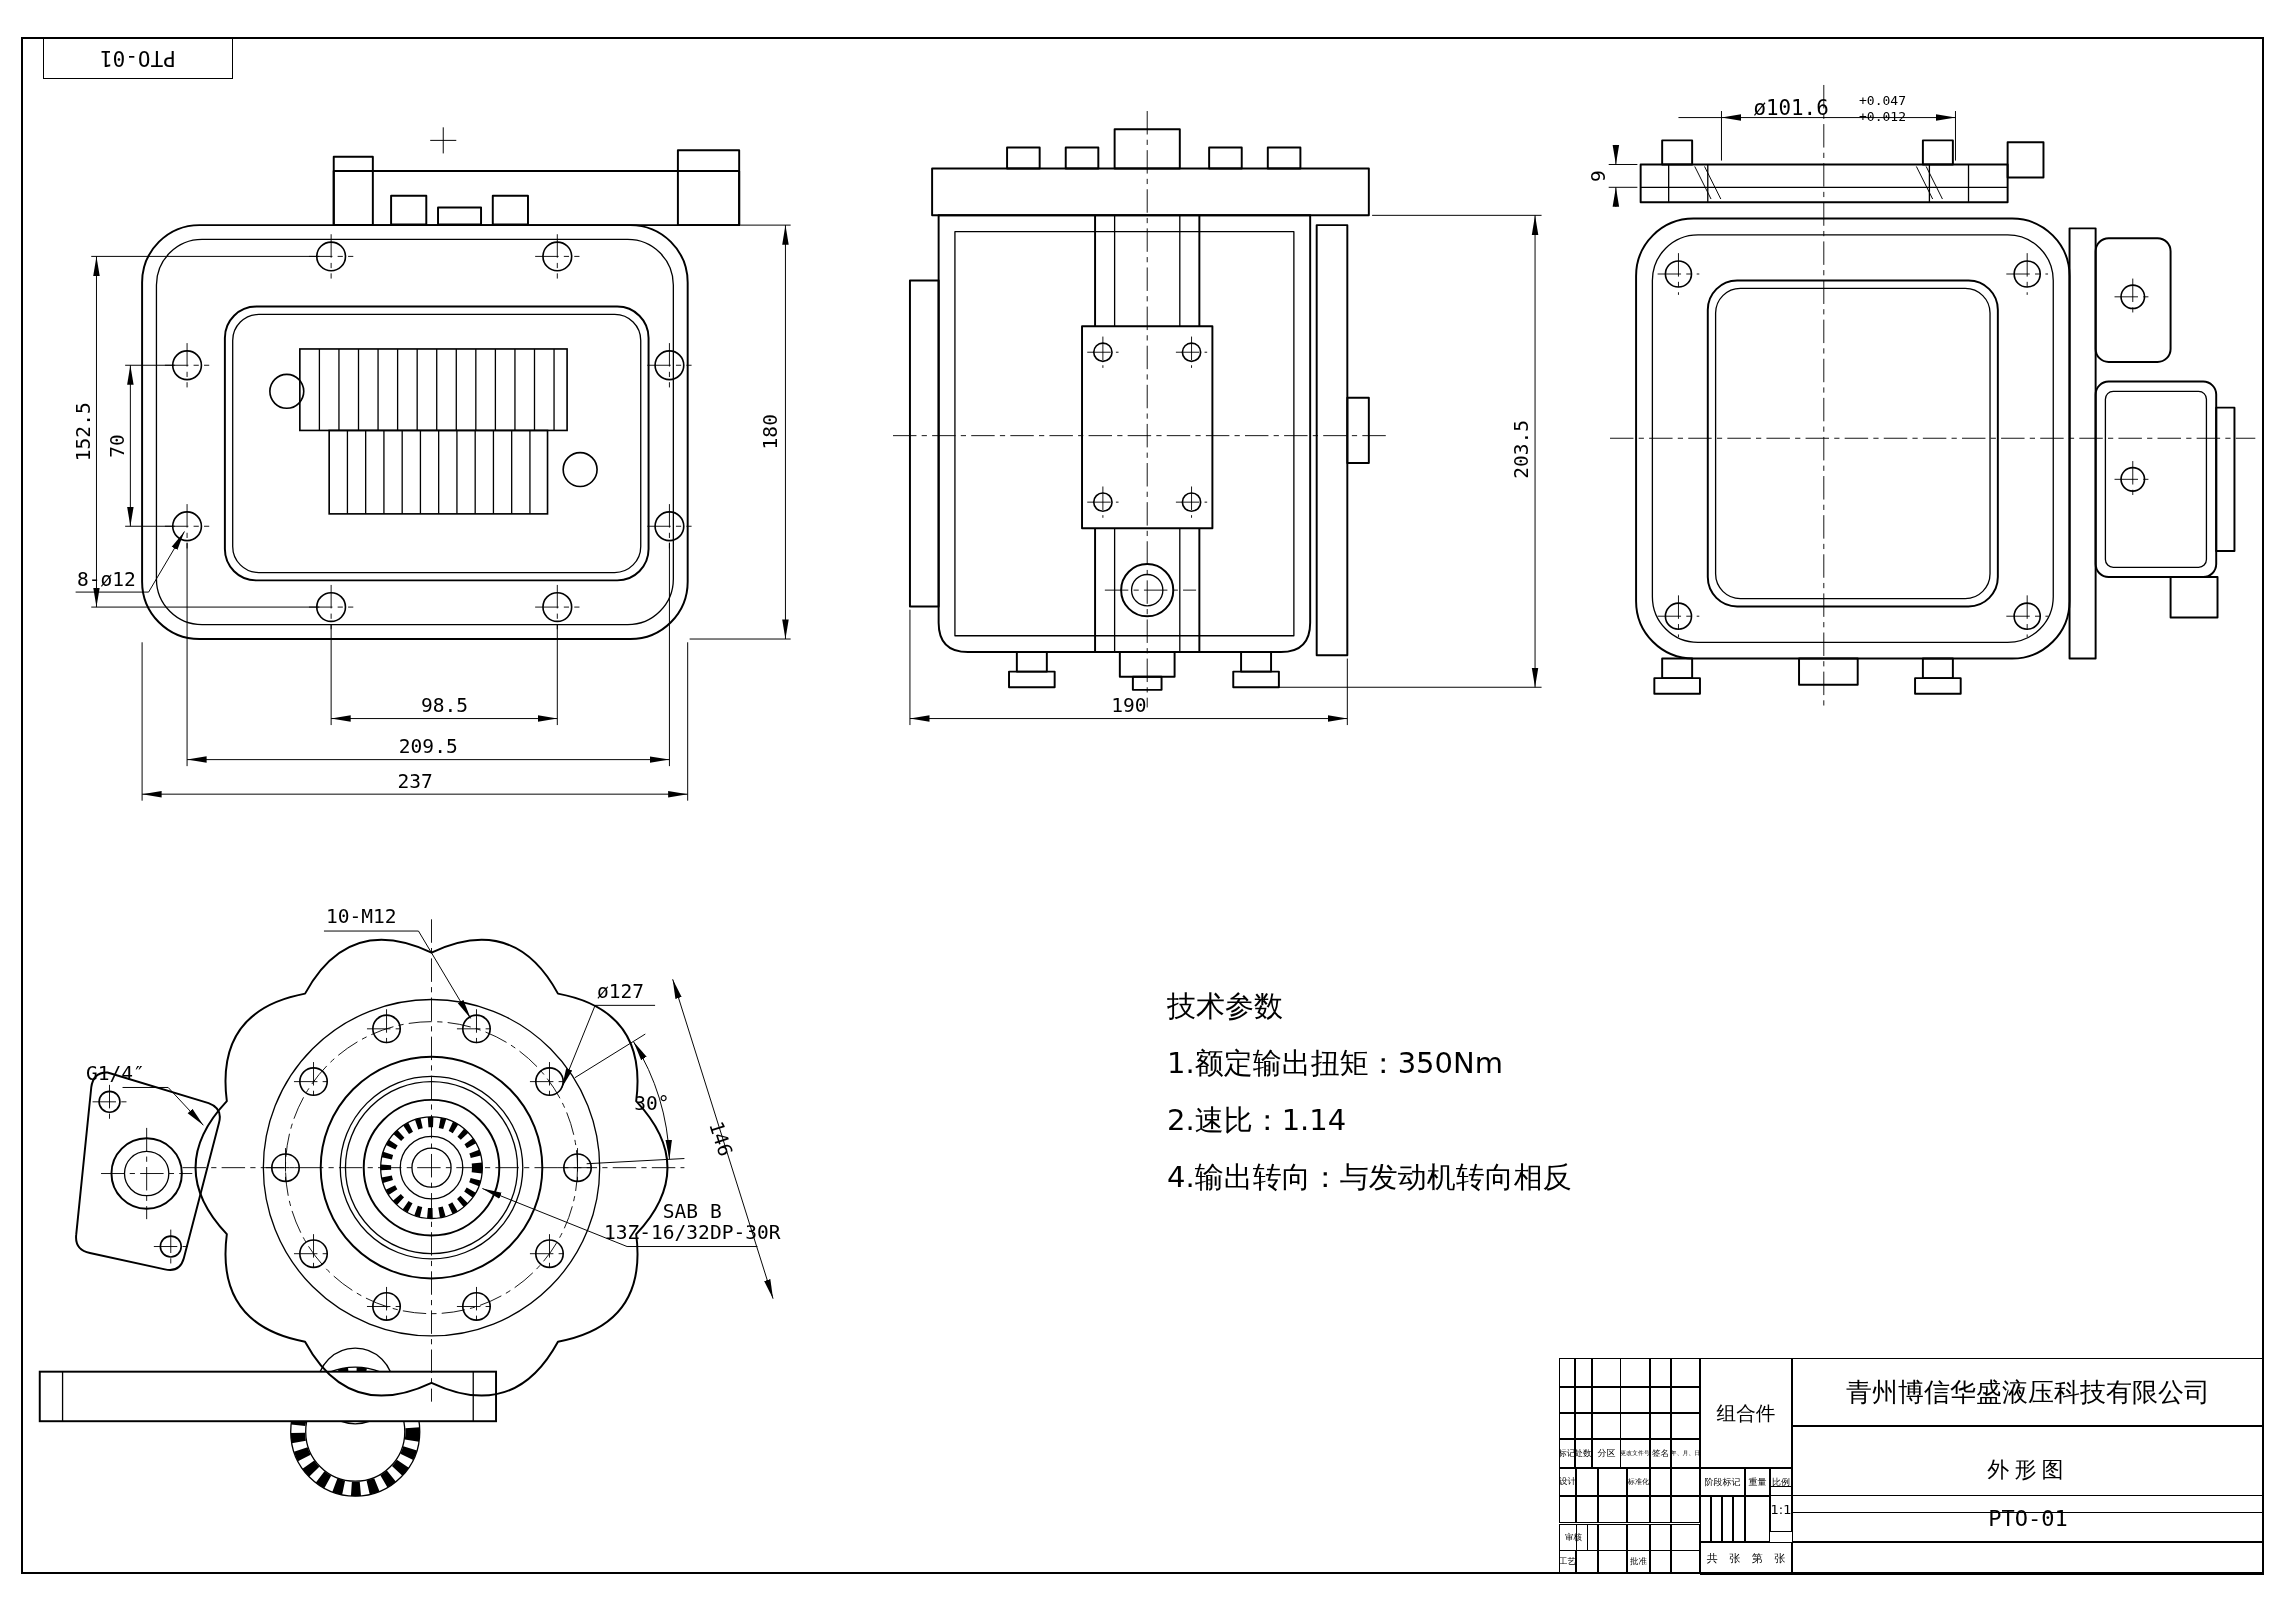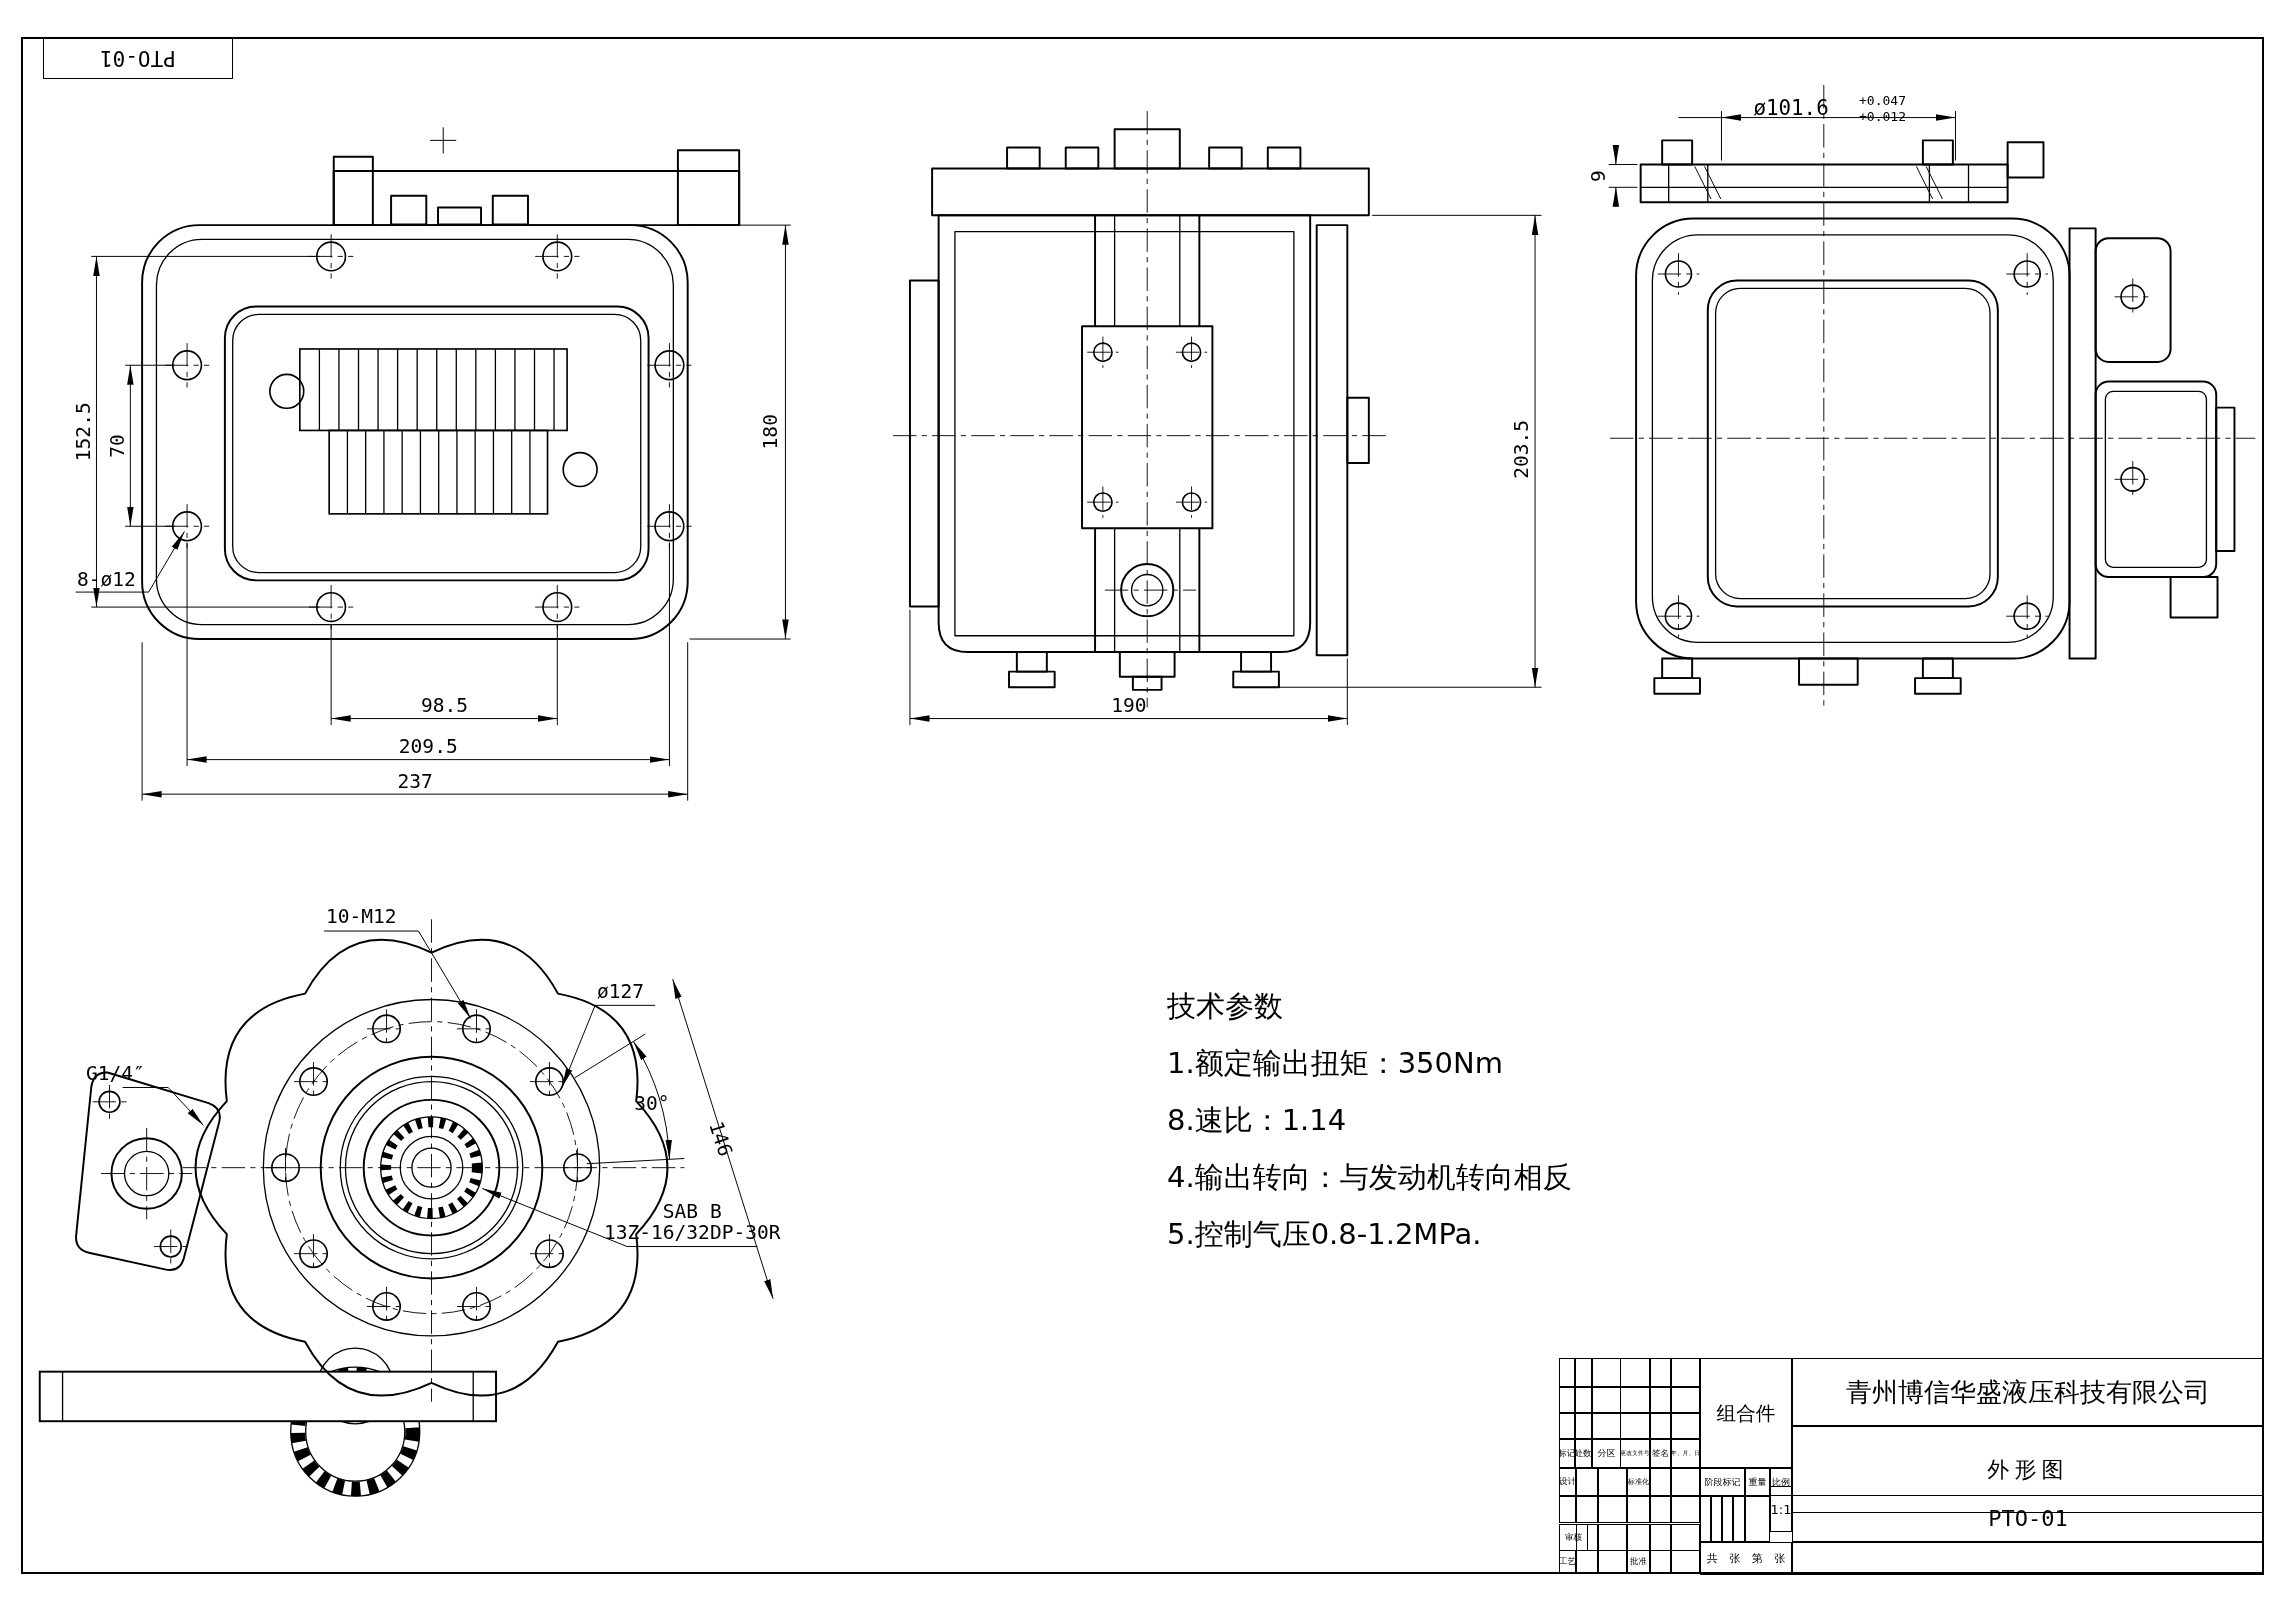--- a/index.html
+++ b/index.html
@@ -241,23 +241,22 @@
       <text class="dt" x="1062" y="1868" text-anchor="middle">SAB B</text>
       <text class="dt" x="1062" y="1900" text-anchor="middle">13Z-16/32DP-30R</text>
       <path class="th" d="M962,1912H1162"></path>
       <line class="th" x1="962" y1="1912" x2="740" y2="1823" marker-end="url(#ar)"></line>
     </g>
   </svg>
 
   <div id="tech">
     <div class="ln">技术参数</div>
     <div class="ln">1.额定输出扭矩：350Nm</div>
-    <div class="ln">8.速比：1.14</div>
+    <div class="ln">2.速比：1.14</div>
     <div class="ln">4.输出转向：与发动机转向相反</div>
-    <div class="ln">5.控制气压0.8-1.2MPa.</div>
   </div>
 
   <div id="tb">
 
     <div class="tc" style="left:0;top:0;width:15.6px;height:29px"></div>
     <div class="tc" style="left:15.6px;top:0;width:17px;height:29px"></div>
     <div class="tc" style="left:33px;top:0;width:29px;height:29px"></div>
     <div class="tc" style="left:61px;top:0;width:30px;height:29px"></div>
     <div class="tc" style="left:91px;top:0;width:21px;height:29px"></div>
     <div class="tc" style="left:112px;top:0;width:29px;height:29px"></div>

